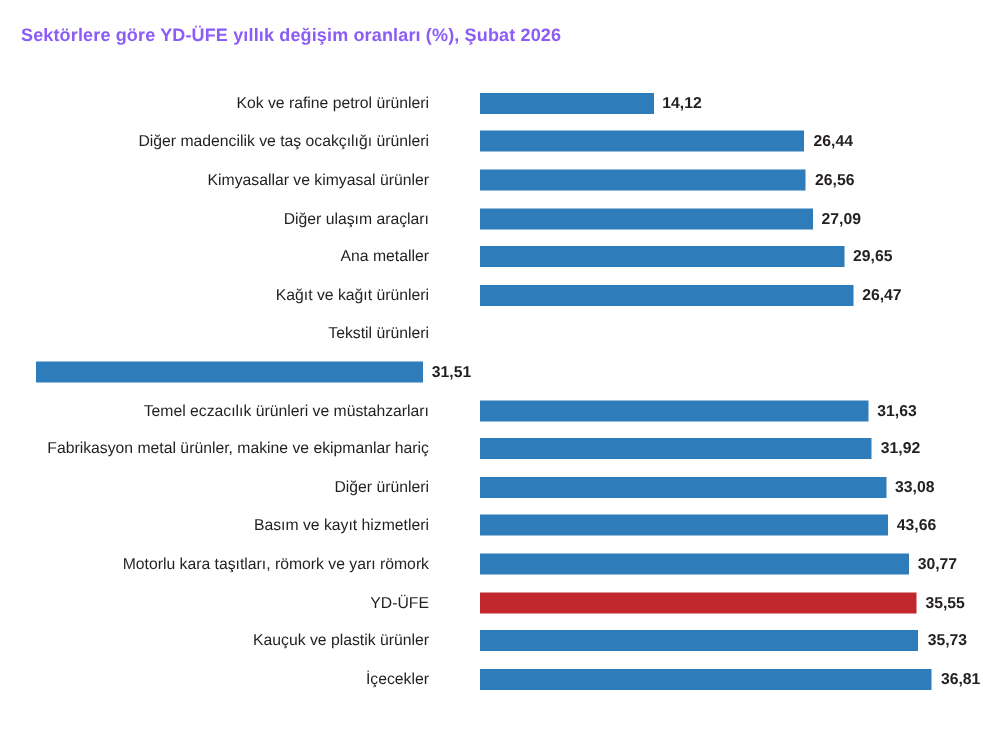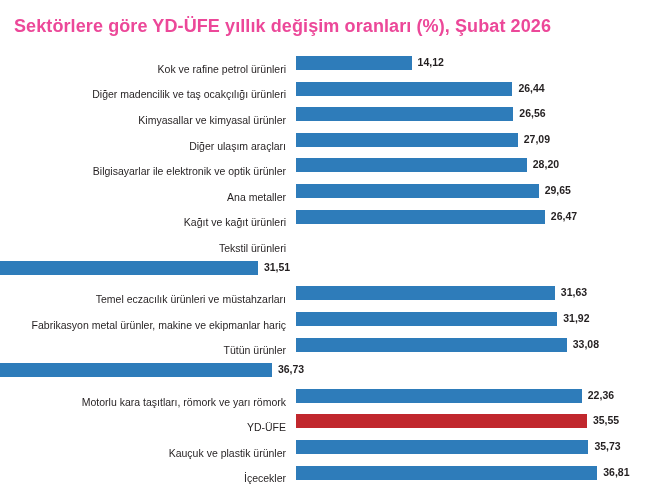--- a/index.html
+++ b/index.html
@@ -10,23 +10,23 @@
     width: 655px;
     height: 488px;
     background: #ffffff;
     font-family: "Liberation Sans", sans-serif;
     overflow: hidden;
   }
   #chart-title {
     position: absolute;
     left: 14px;
     top: 16px;
-    font-size: 18px;
+    font-size: 12px;
     font-weight: bold;
-    color: #ec4899;
+    color: #8b5cf6;
     letter-spacing: 0.1px;
     white-space: nowrap;
   }
   #plot {
     position: absolute;
     left: 0;
     top: 56px;
     width: 655px;
     height: 432px;
   }
@@ -44,21 +44,22 @@
     font-size: 10.5px;
     color: #231f20;
     white-space: nowrap;
     overflow: hidden;
   }
   .bar-zone {
     position: relative;
     flex: 1;
     height: 100%;
     display: flex;
-    align-items: flex-start;
+    align-items: center;
+    margin-left: 24px;
   }
   .bar {
     height: 14px;
     background: #2e7cba;
     display: block;
   }
   .bar.highlight {
     background: #c1272d;
   }
   .val-label {
@@ -97,27 +98,20 @@
       </div>
     </div>
     <div class="row">
       <div class="cat-label">Diğer ulaşım araçları</div>
       <div class="bar-zone">
         <div class="bar" style="width: 221.71px;"></div>
         <div class="val-label">27,09</div>
       </div>
     </div>
     <div class="row">
-      <div class="cat-label">Bilgisayarlar ile elektronik ve optik ürünler</div>
-      <div class="bar-zone">
-        <div class="bar" style="width: 230.795px;"></div>
-        <div class="val-label">28,20</div>
-      </div>
-    </div>
-    <div class="row">
       <div class="cat-label">Ana metaller</div>
       <div class="bar-zone">
         <div class="bar" style="width: 242.662px;"></div>
         <div class="val-label">29,65</div>
       </div>
     </div>
     <div class="row">
       <div class="cat-label">Kağıt ve kağıt ürünleri</div>
       <div class="bar-zone">
         <div class="bar" style="width: 248.8px;"></div>
@@ -141,37 +135,38 @@
       </div>
     </div>
     <div class="row">
       <div class="cat-label">Fabrikasyon metal ürünler, makine ve ekipmanlar hariç</div>
       <div class="bar-zone">
         <div class="bar" style="width: 261.24px;"></div>
         <div class="val-label">31,92</div>
       </div>
     </div>
     <div class="row">
-      <div class="cat-label">Tütün ürünler</div>
+      <div class="cat-label">Diğer ürünleri</div>
       <div class="bar-zone">
         <div class="bar" style="width: 270.734px;"></div>
         <div class="val-label">33,08</div>
       </div>
     </div>
     <div class="row">
+      <div class="cat-label">Basım ve kayıt hizmetleri</div>
       <div class="bar-zone">
         <div class="bar" style="width: 271.879px;"></div>
-        <div class="val-label">36,73</div>
+        <div class="val-label">43,66</div>
       </div>
     </div>
     <div class="row">
       <div class="cat-label">Motorlu kara taşıtları, römork ve yarı römork</div>
       <div class="bar-zone">
         <div class="bar" style="width: 285.793px;"></div>
-        <div class="val-label">22,36</div>
+        <div class="val-label">30,77</div>
       </div>
     </div>
     <div class="row">
       <div class="cat-label">YD-ÜFE</div>
       <div class="bar-zone">
         <div class="bar highlight" style="width: 290.949px;"></div>
         <div class="val-label">35,55</div>
       </div>
     </div>
     <div class="row">

